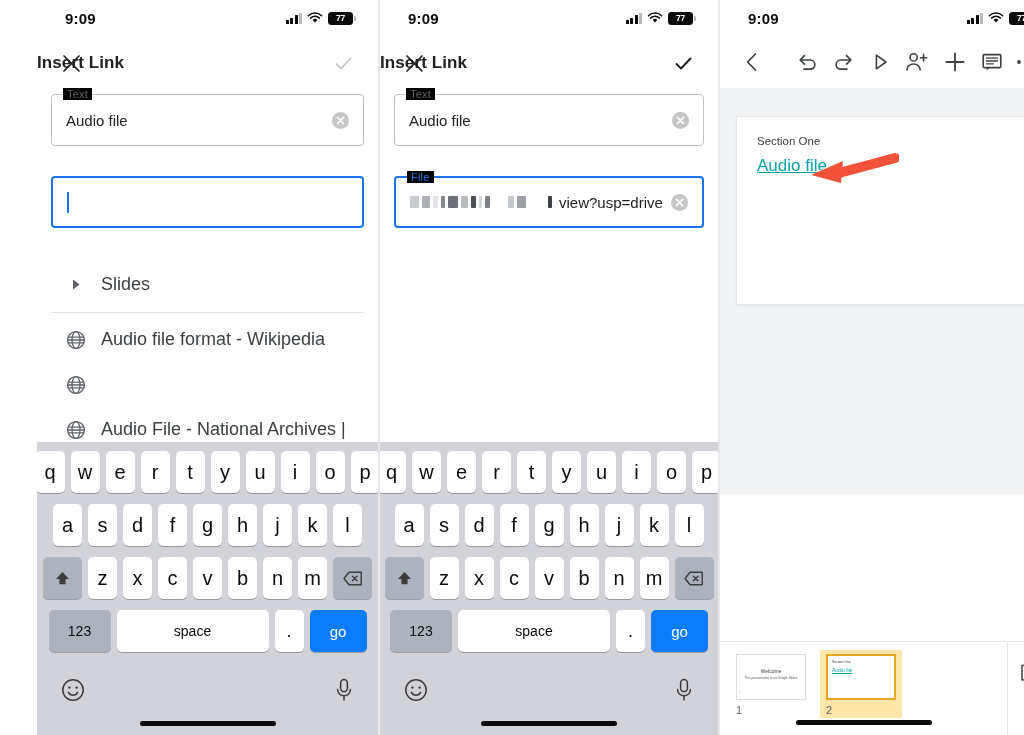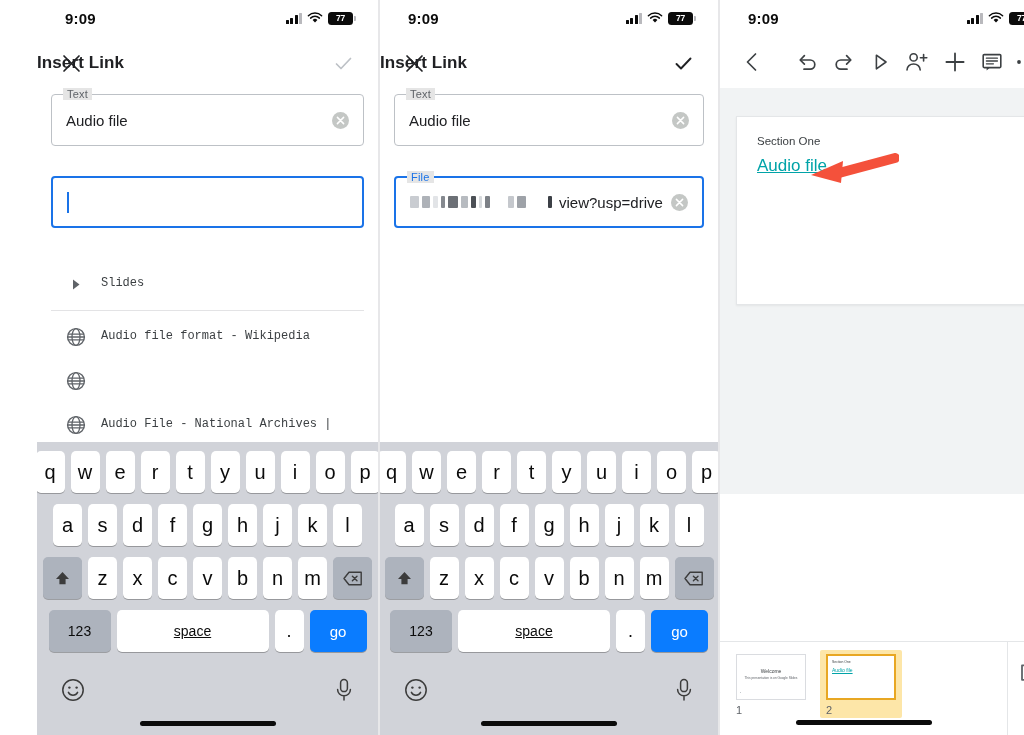--- a/index.html
+++ b/index.html
@@ -51,21 +51,21 @@
   .hd-btn.right { margin-left:auto; }
 
   
   .fieldwrap { padding:0 14px; }
   .field {
     position:relative; height:52px; border:1px solid #bdc1c6; border-radius:4px;
     background:#fff; display:flex; align-items:center; padding:0 14px;
   }
   .field.focus { border:2px solid #1a73e8; }
   .field-legend {
-    position:absolute; top:-7px; left:11px; background:#e5e5e5; padding:0 4px;
+    position:absolute; top:-7px; left:11px; background:#000000; padding:0 4px;
     font-size:11px; color:#5f6368; letter-spacing:.2px;
   }
   .field.focus .field-legend { color:#1a73e8; }
   .field-value { font-size:15px; color:#202124; flex:1; }
   .clear-btn { width:17px;height:17px;border-radius:50%;background:#c4c7c5;
     display:flex;align-items:center;justify-content:center;cursor:pointer;flex:0 0 auto; }
   .caret { width:2px;height:21px;background:#1a73e8; }
 
   
   .url-row { display:flex;align-items:center;flex:1;gap:0;overflow:hidden; }
@@ -88,37 +88,37 @@
     filter:drop-shadow(0 2px 2px rgba(0,0,0,.16));
   }
 
   
   .sugg { padding-top:8px; }
   .sugg-row {
     display:flex; align-items:center; gap:0; padding:11px 14px; cursor:pointer;
     min-height:44px;
   }
   .sugg-ic { width:50px; flex:0 0 50px; display:flex; justify-content:center; align-items:center; }
-  .sugg-text { font-size:12px; color:#3c4043; line-height:1.33;font-family:Liberation Mono, monospace; }
+  .sugg-text { font-size:18px; color:#3c4043; line-height:1.33; }
   .sugg-div { height:1px; background:#e3e3e5; margin:4px 14px 4px 14px; }
 
   
   .kb { position:absolute; left:0; right:0; bottom:0; background:#d1d3d9; padding-top:9px; }
   .kb-row { display:flex; justify-content:center; gap:6px; margin-bottom:11px; }
   .key {
     background:#fff; border-radius:5px; height:42px; min-width:29px; flex:0 0 29px;
     display:flex; align-items:center; justify-content:center;
     font-size:20px; color:#0b0b0b; box-shadow:0 1px 0 rgba(0,0,0,.28); cursor:pointer;
   }
   .kb-row.r2 { padding:0 14px; }
   .kb-row.r3 { padding:0 0px; }
   .key.dark { background:#adb3bd; box-shadow:0 1px 0 rgba(0,0,0,.25); }
   .key.shift, .key.del { flex:0 0 39px; }
   .key.num { flex:0 0 62px; font-size:14px; }
-  .key.space { flex:0 0 152px; font-size:14px;text-decoration:underline; }
+  .key.space { flex:0 0 152px; font-size:14px; }
   .key.dot { flex:0 0 28px; font-size:18px; }
   .key.go { flex:0 0 57px; background:#0a7cff; color:#fff; font-size:15px; font-weight:500; }
   .kb-bottom { height:58px; display:flex; align-items:center; justify-content:space-between; padding:0 24px; }
   .home-ind { width:136px;height:5px;border-radius:3px;background:#0b0b0b;margin:0 auto 9px auto; }
 
   
   .ed-toolbar { height:52px; display:flex; align-items:center; padding:0 16px; gap:0; }
   .tb-btn { display:flex;align-items:center;justify-content:center;cursor:pointer;line-height:0; }
   .ed-canvas { background:#f1f3f4; height:406px; padding:28px 16px 0 16px; }
   .slide {

